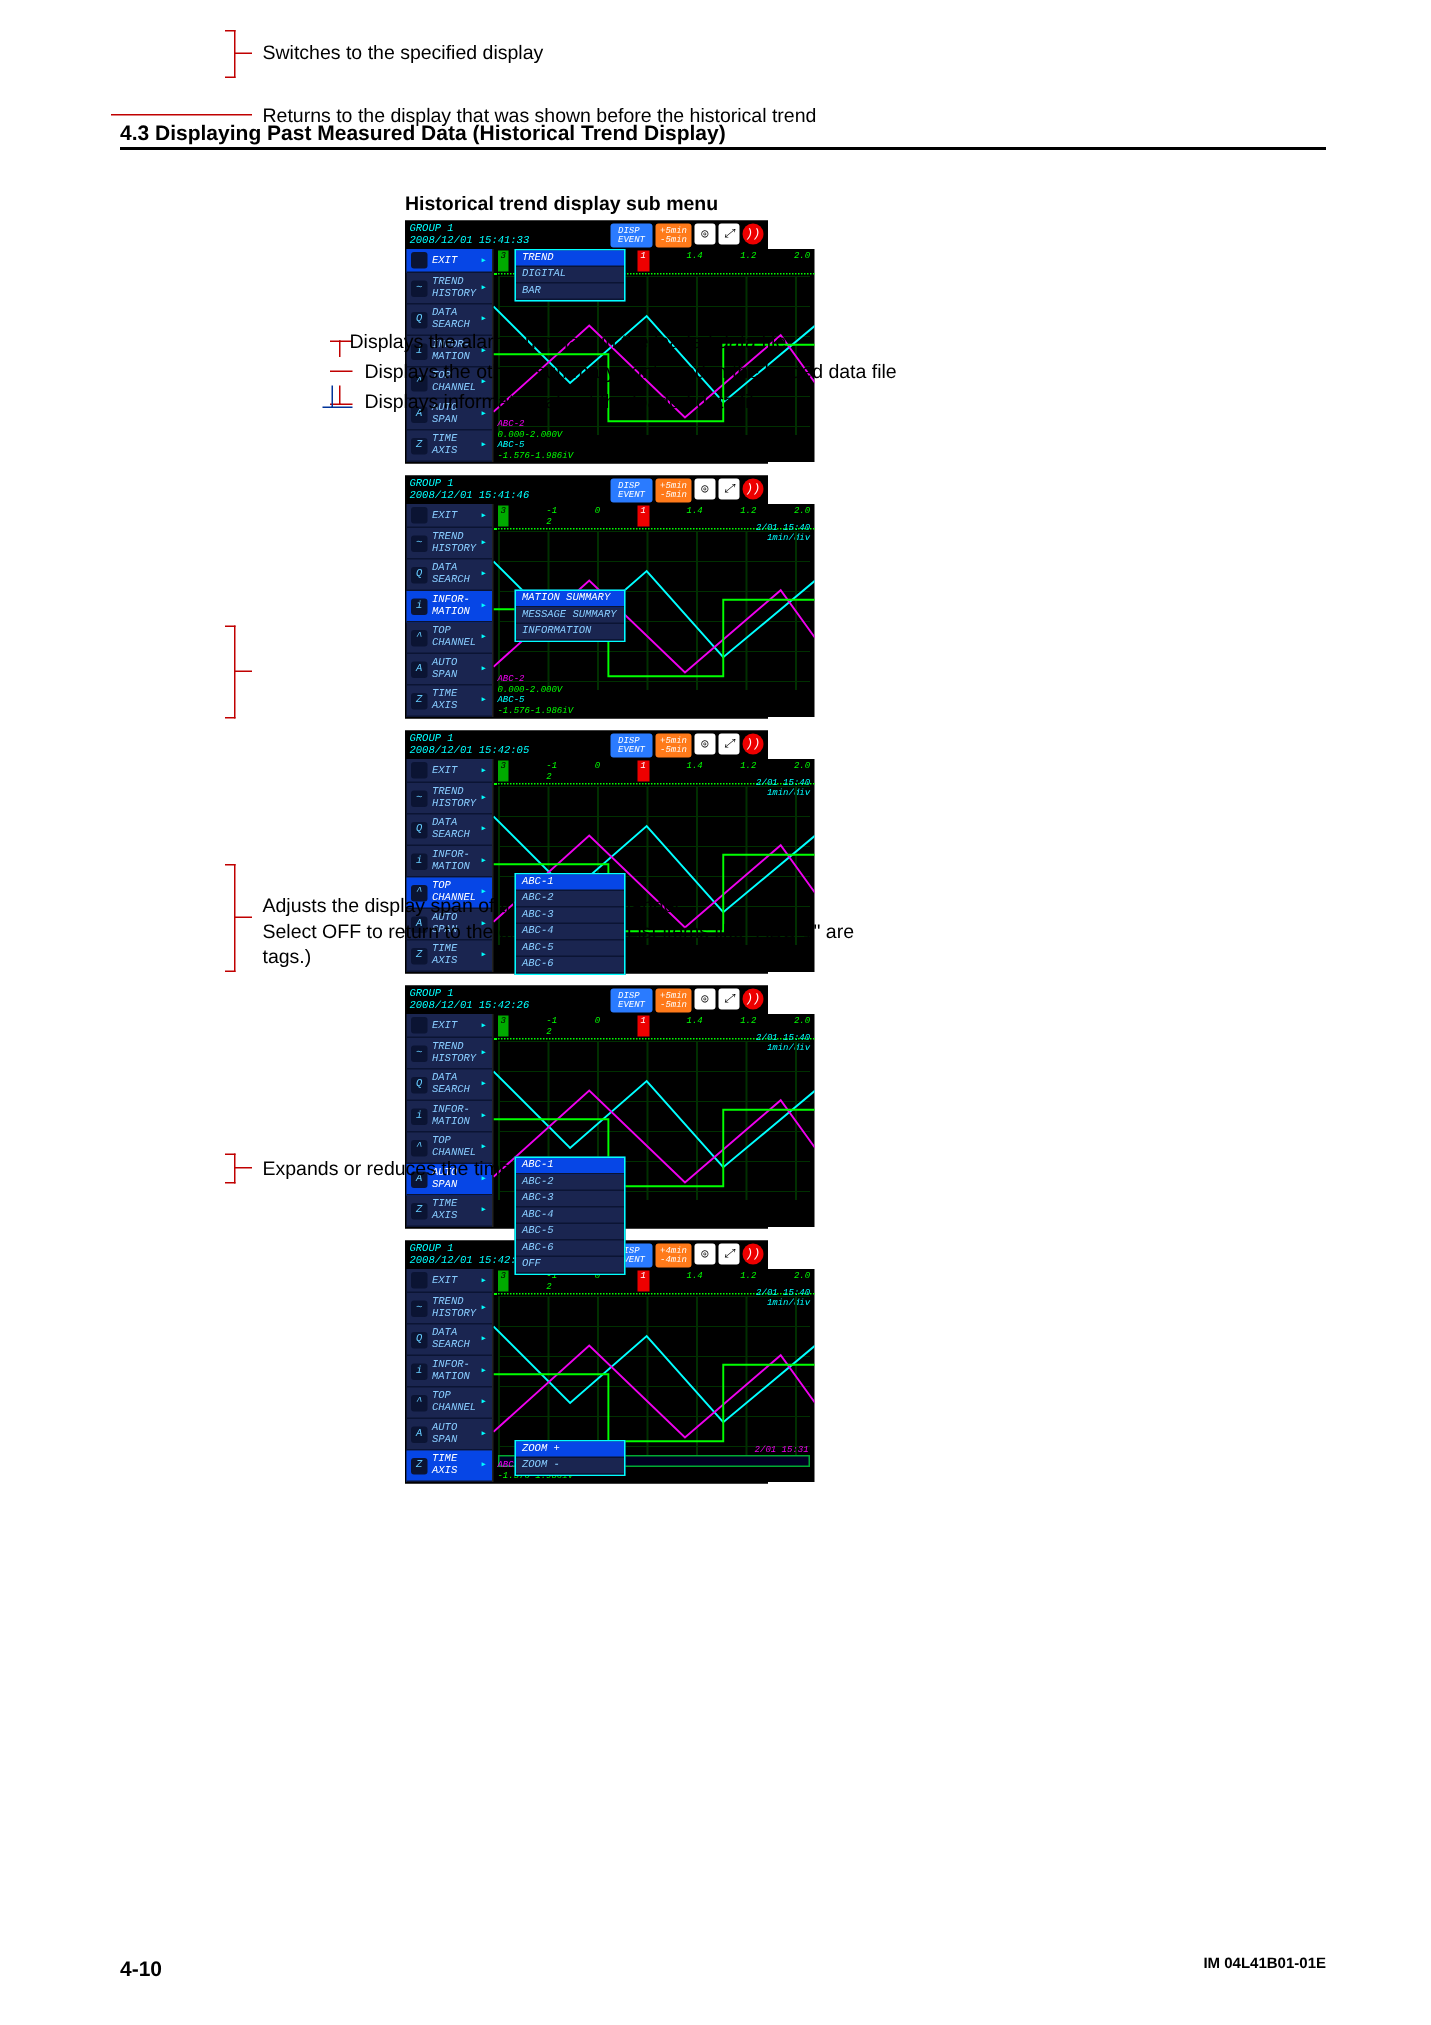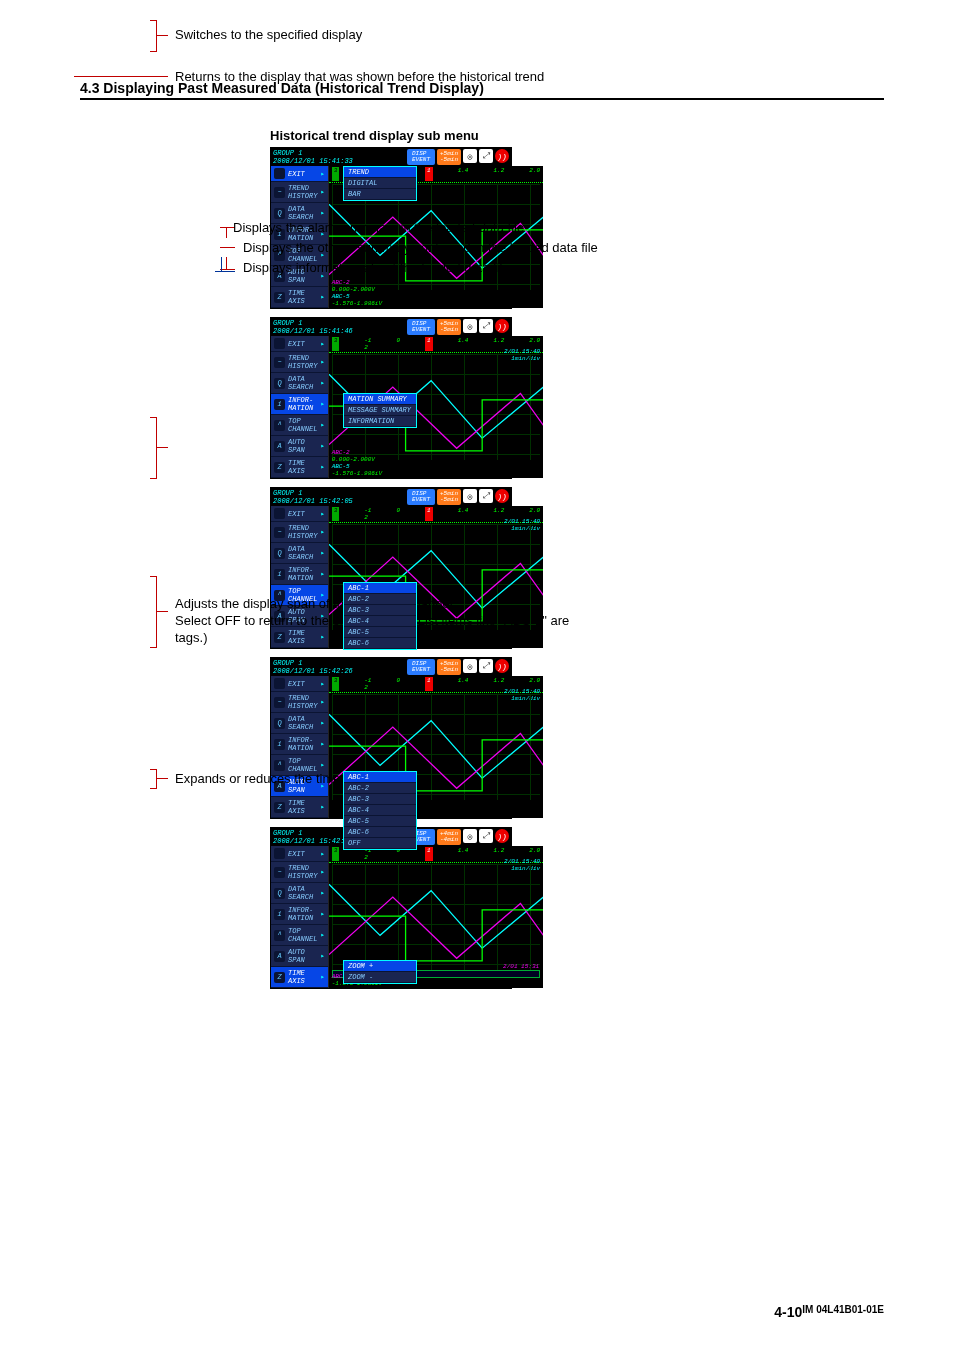--- a/index.html
+++ b/index.html
@@ -179,21 +179,21 @@
     position:absolute;border-top:1.3px solid #c00000;
   }
   .lead-blue {
     position:absolute;border-top:1.3px solid #003399;
   }
   .hook {
     position:absolute;width:6px;border-top:1.3px solid #c00000;border-right:1.3px solid #c00000;
   }
   .footer {
     position:absolute;bottom:30px;left:80px;right:70px;
-    display:flex;justify-content:flex-end;font-size:12px;
+    display:flex;justify-content:space-between;font-size:12px;
   }
   .footer .pn{font-weight:bold;font-size:14px;}
   .footer .doc{font-size:10px;font-weight:bold;}
 </style>
 </head>
 <body>
 
 <div class="page">
   <div class="section-head">4.3  Displaying Past Measured Data (Historical Trend Display)</div>
   <div class="diagram-title">Historical trend display sub menu</div>

